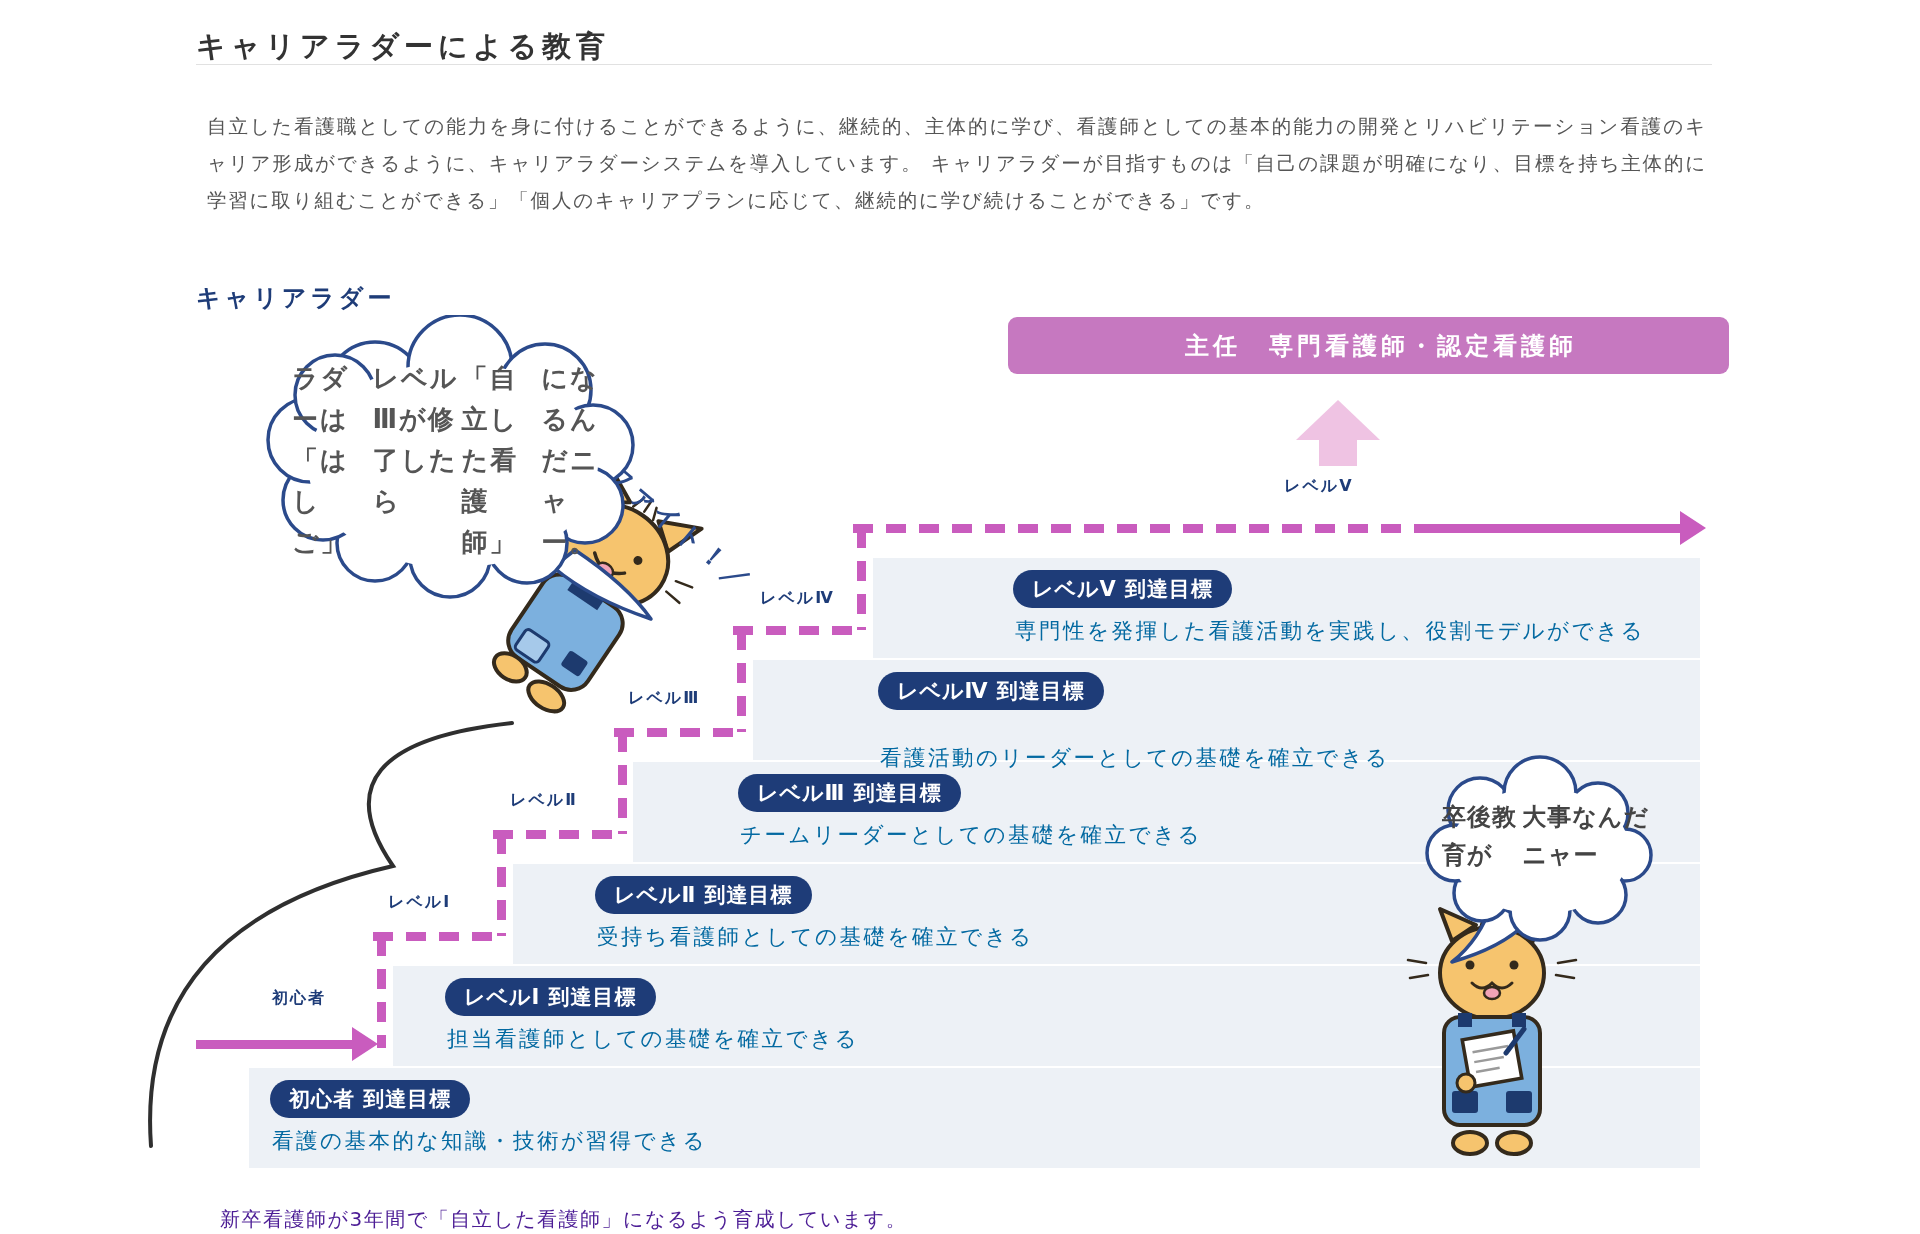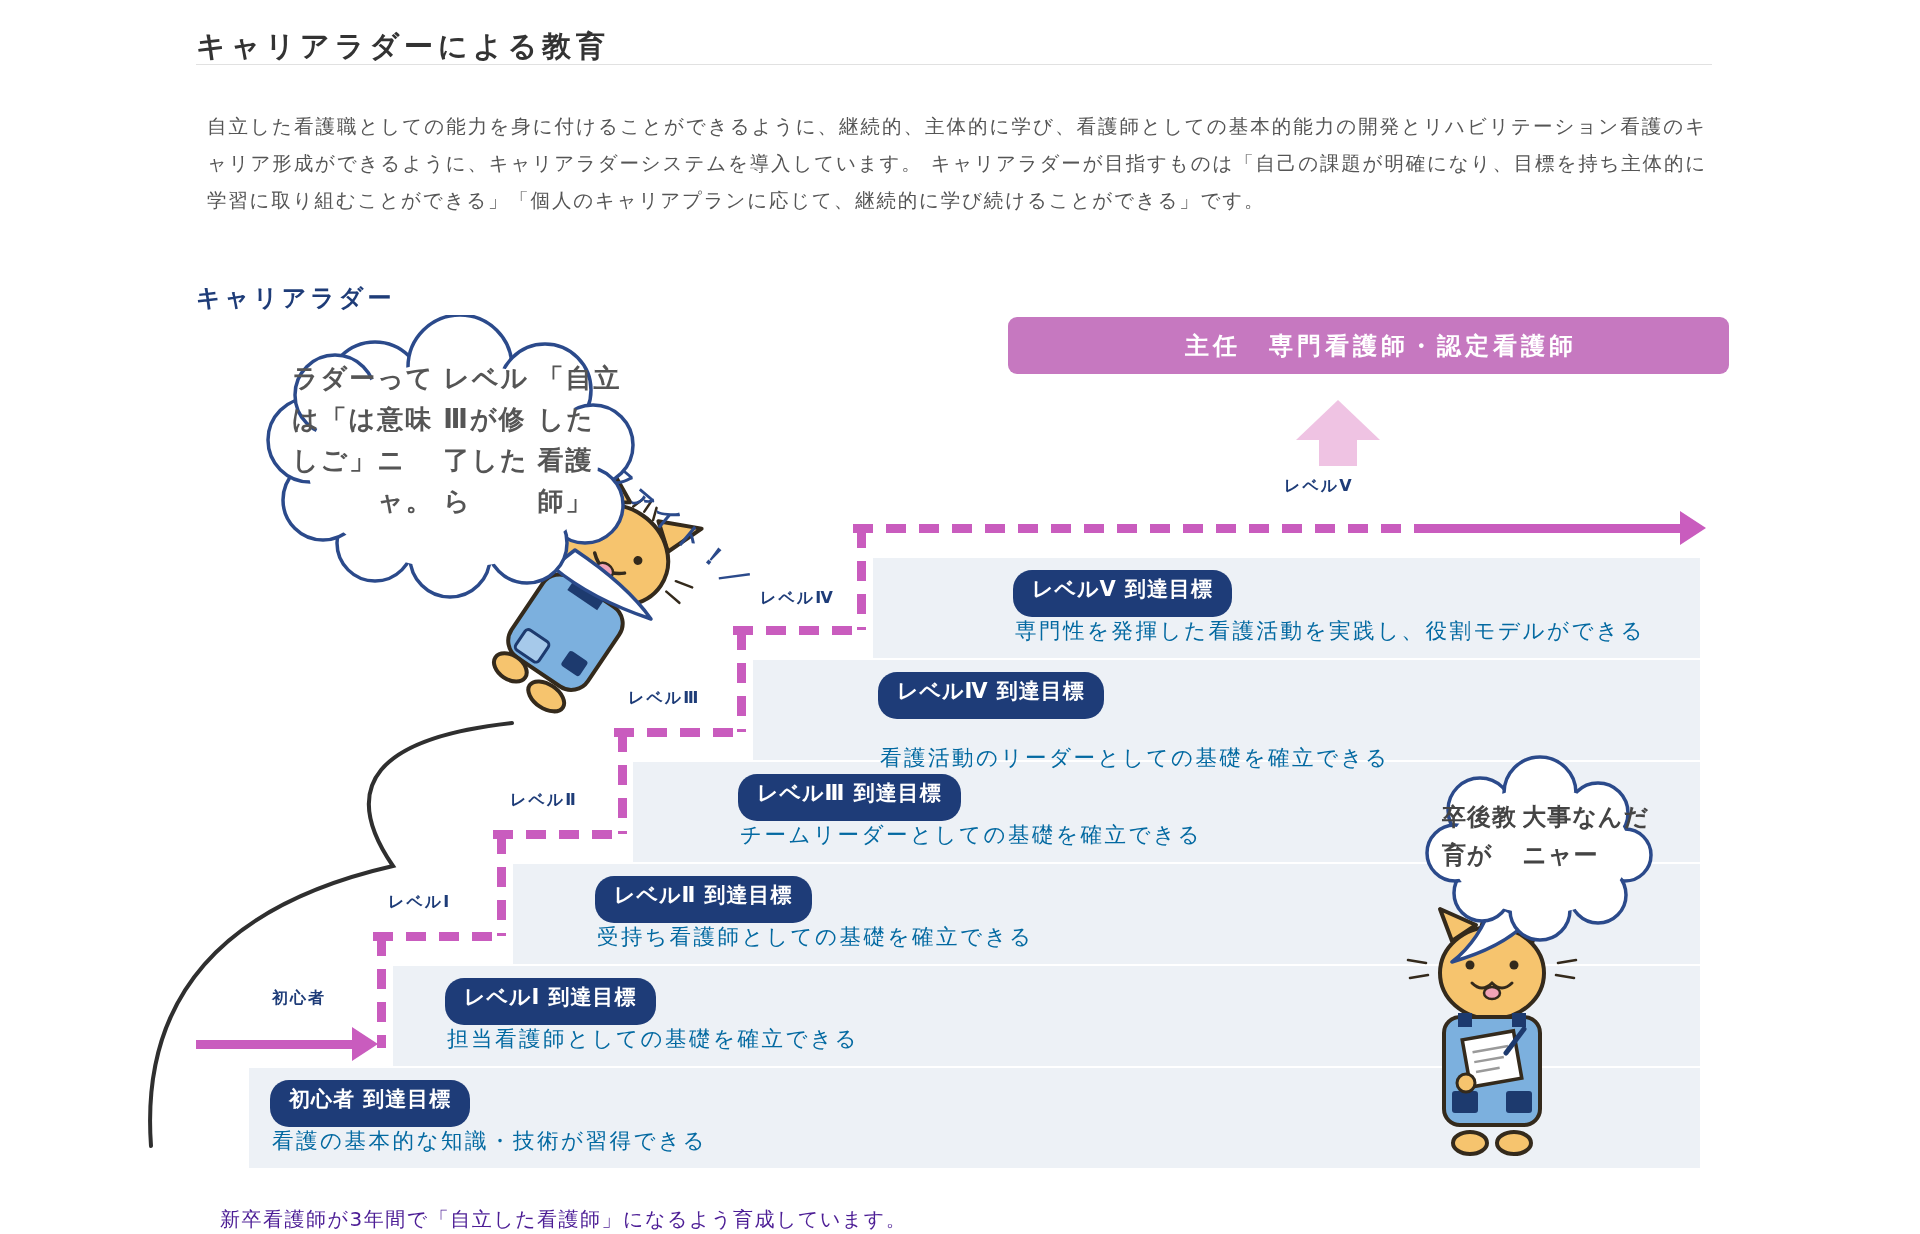--- a/index.html
+++ b/index.html
@@ -20,21 +20,21 @@
   
   .top-box{left:1008px;top:317px;width:696px;height:57px;border-radius:9px;
            background:var(--box-pink);color:#fff;font-size:24px;font-weight:bold;
            letter-spacing:4px;display:flex;align-items:center;justify-content:center;padding-left:25px;}
   .up-arrow-tri{left:1296px;top:400px;width:0;height:0;
       border-left:42px solid transparent;border-right:42px solid transparent;
       border-bottom:40px solid var(--pink-light);}
   .up-arrow-stem{left:1319px;top:438px;width:38px;height:28px;background:var(--pink-light);}
 
   .row{background:var(--row-bg);}
-  .badge{height:47px;line-height:38px;padding:0 19px;border-radius:19px;
+  .badge{height:38px;line-height:38px;padding:0 19px;border-radius:19px;
          background:var(--navy);color:#fff;font-size:21px;font-weight:bold;
          letter-spacing:1px;white-space:nowrap;}
   .goal{font-size:21.5px;color:#0369a1;letter-spacing:2.5px;white-space:nowrap;}
   .lv-label{font-size:16px;font-weight:bold;color:var(--navy);letter-spacing:2px;
             white-space:nowrap;}
 
   .dash-h{height:9px;background:repeating-linear-gradient(90deg,
           var(--pink) 0 20px,transparent 20px 33px);}
   .dash-v{width:9px;background:repeating-linear-gradient(180deg,
           var(--pink) 0 20px,transparent 20px 33px);}
@@ -175,23 +175,23 @@
       <circle cx="195" cy="242" r="40"></circle>
         <circle cx="120" cy="228" r="38"></circle>
       <circle cx="68" cy="185" r="40"></circle>
         <circle cx="55" cy="125" r="42"></circle>
       <circle cx="80" cy="80" r="40"></circle>
     </g>
     <ellipse cx="198" cy="150" rx="145" ry="103" fill="#fff"></ellipse>
   </svg>
   <div class="abs bubble-text bubble-text-1" id="bubble1">
       <div>ラダーは「はしご」</div>
-      <div>って意味ニャ。</div>
       <div>レベルⅢが修了したら</div>
       <div>「自立した看護師」</div>
+      <div>になるんだニャー。</div>
     </div>
 
   <svg class="abs" style="left:1420px;top:755px;" width="250" height="215" viewBox="0 0 250 215">
     <g fill="#fff" stroke="var(--bubble)" stroke-width="3.5">
       <path d="M72,148 Q60,185 32,207 Q84,192 108,166 Z" stroke-linejoin="round"></path>
       <circle cx="60" cy="55" r="32"></circle>
         <circle cx="120" cy="38" r="36"></circle>
       <circle cx="178" cy="58" r="30"></circle>
         <circle cx="205" cy="100" r="26"></circle>
       <circle cx="178" cy="140" r="28"></circle>

